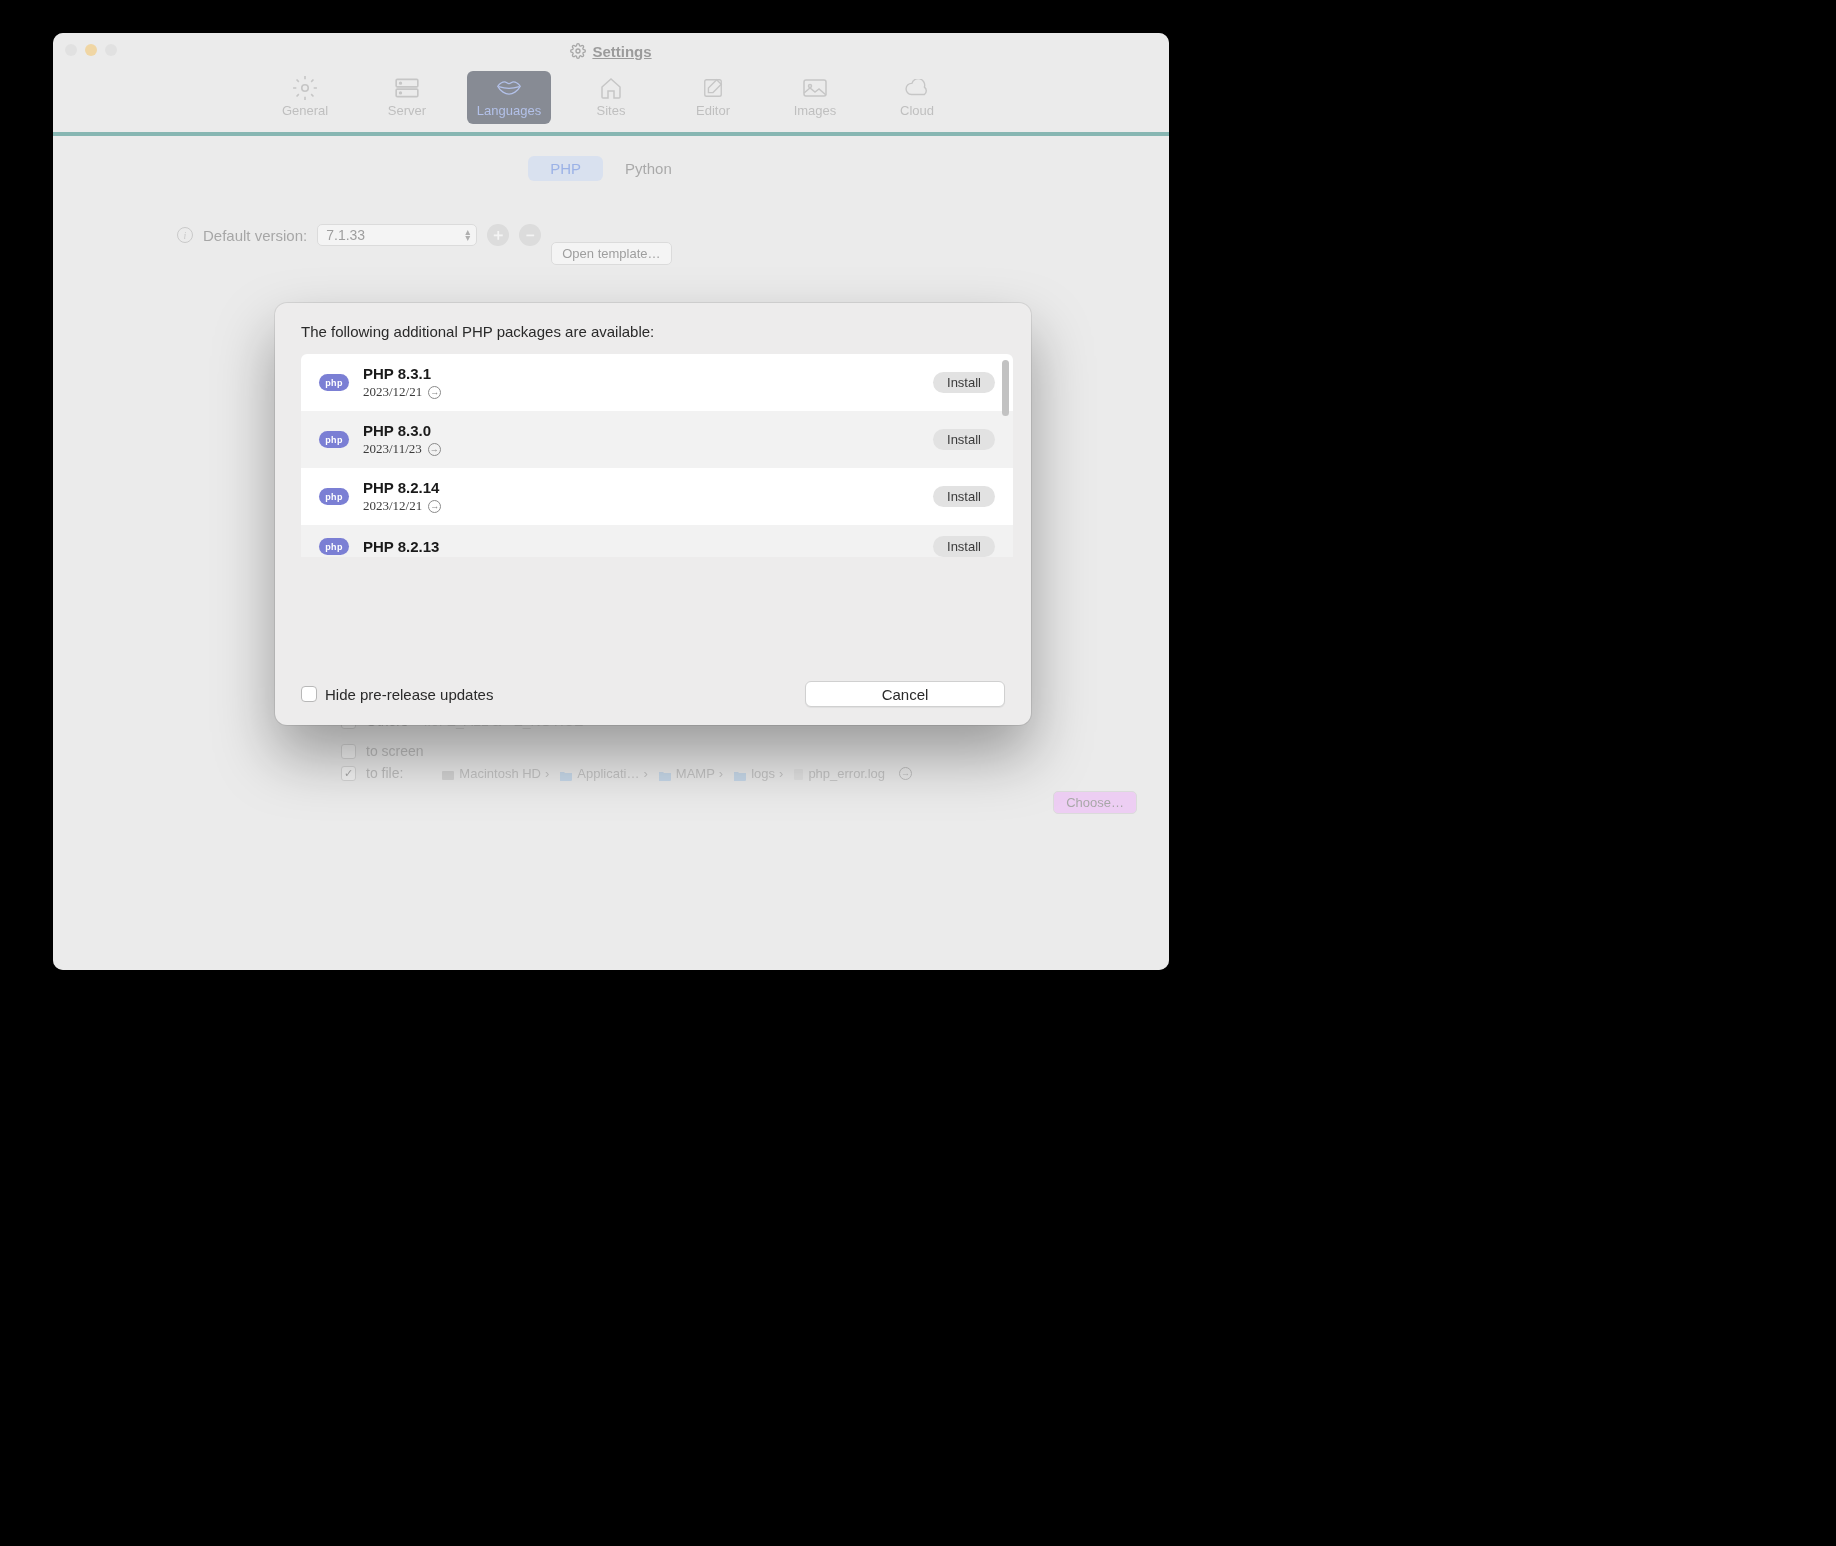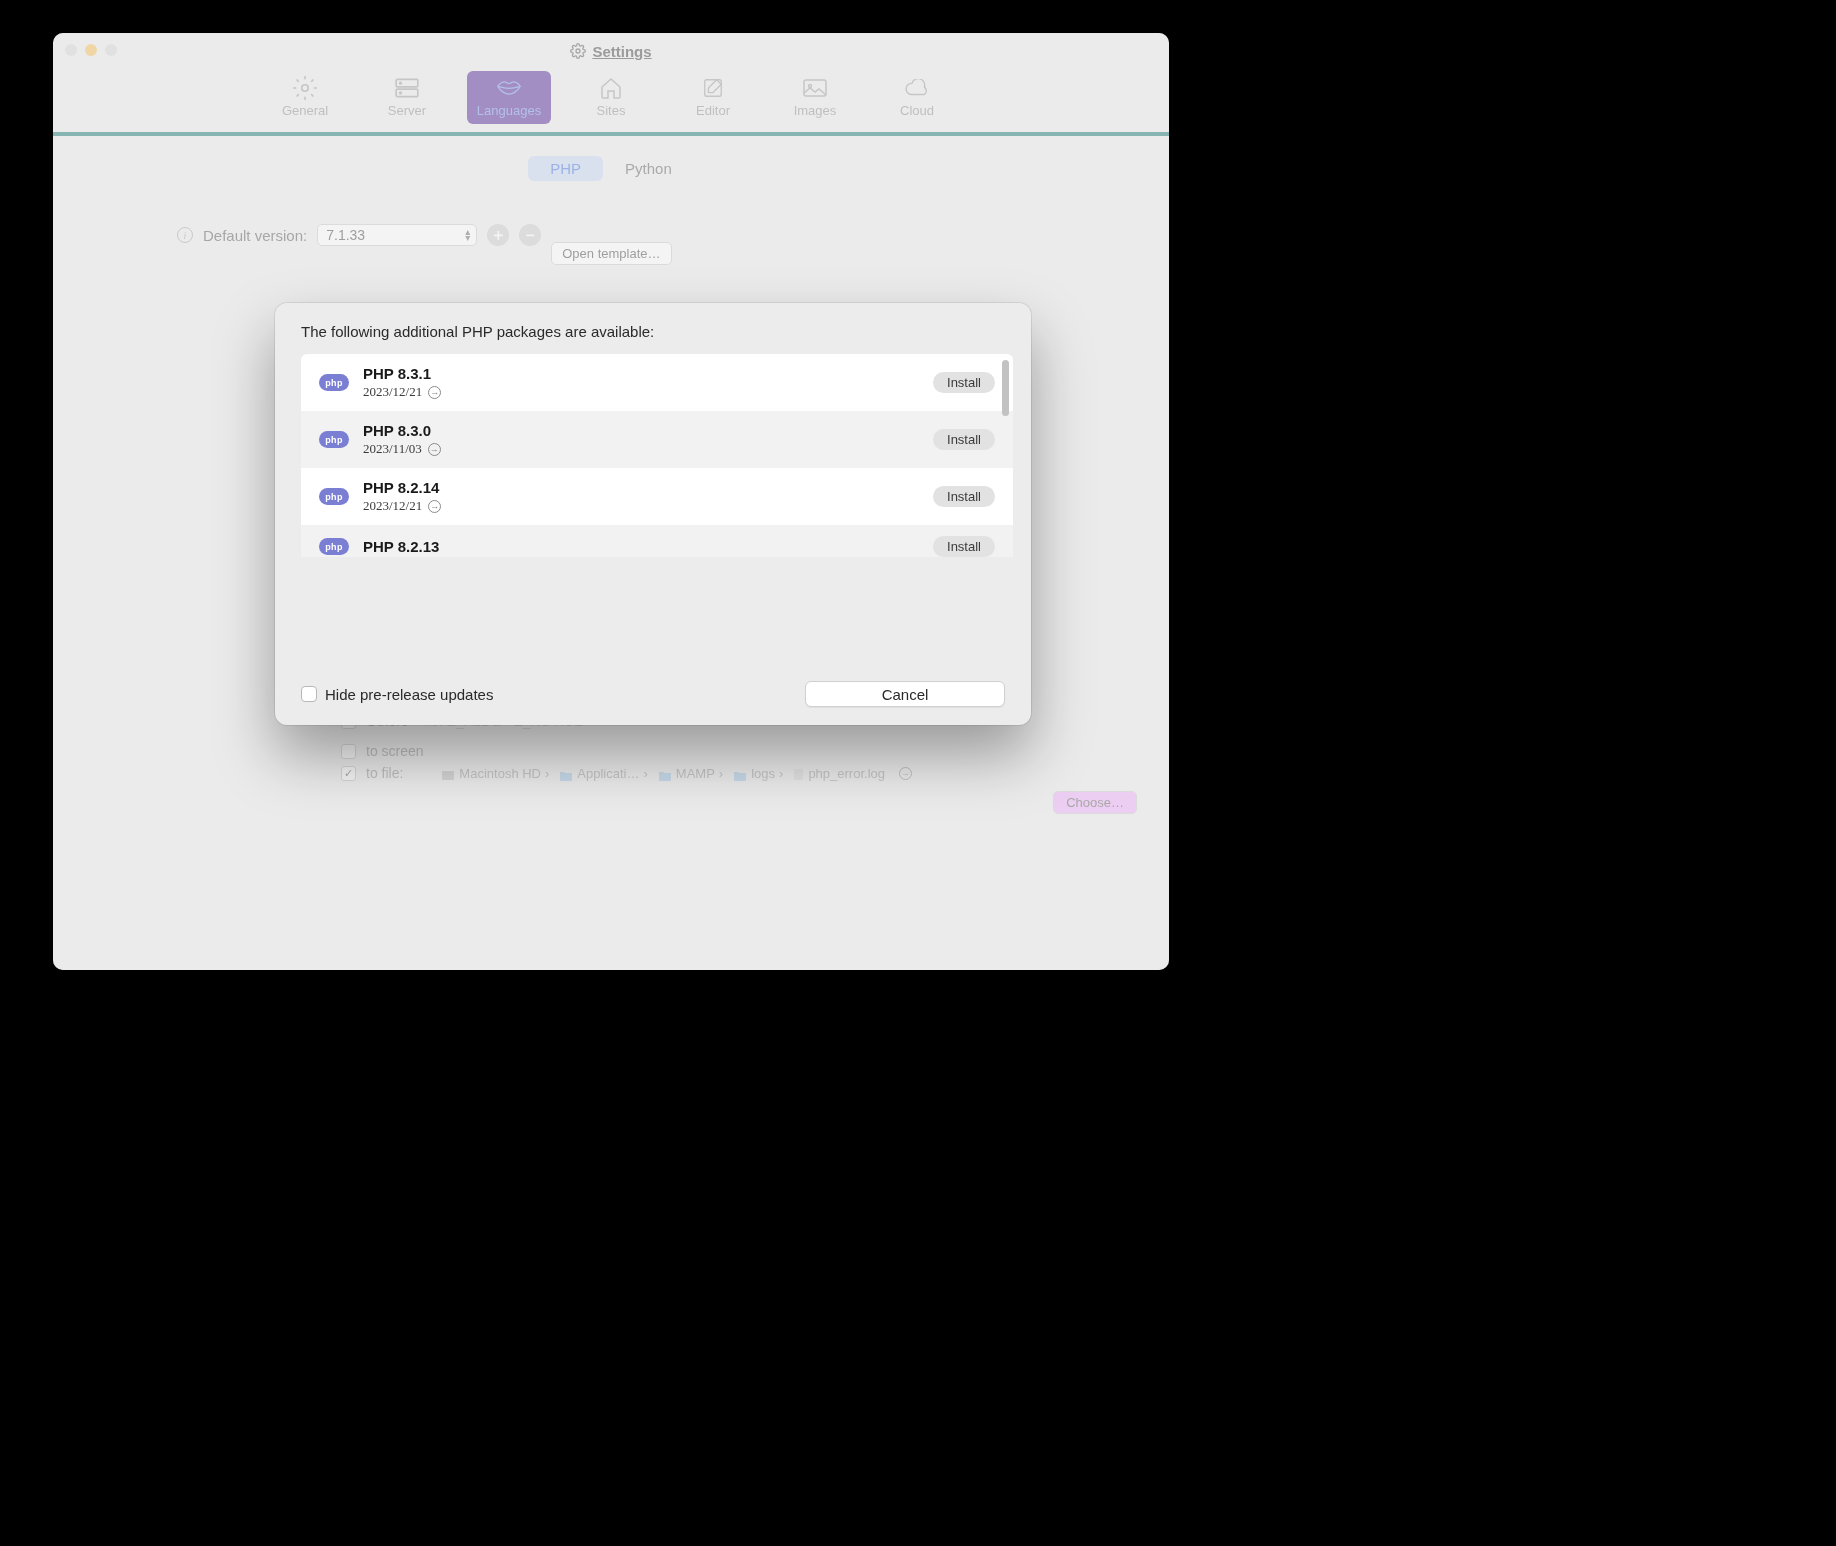--- a/index.html
+++ b/index.html
@@ -66,21 +66,21 @@
     display: flex;
     flex-direction: column;
     align-items: center;
     gap: 4px;
     padding: 6px 0;
     border-radius: 6px;
     font-size: 13px;
     color: #8a8a8a;
   }
   .toolbar-item.active {
-    background: #4c1d95;
+    background: #0f172a;
     color: #6f8fe8;
   }
   .toolbar-icon {
     width: 26px;
     height: 22px;
     display: flex;
     align-items: center;
     justify-content: center;
   }
   .content {
@@ -519,21 +519,21 @@
             <span class="arrow-circle">→</span>
           </div>
         </div>
         <div class="install-btn">Install</div>
       </div>
       <div class="package-row even">
         <div class="php-badge">php</div>
         <div class="package-info">
           <div class="package-name">PHP 8.3.0</div>
           <div class="package-date">
-            <span>2023/11/03</span>
+            <span>2023/11/23</span>
             <span class="arrow-circle">→</span>
           </div>
         </div>
         <div class="install-btn">Install</div>
       </div>
       <div class="package-row odd">
         <div class="php-badge">php</div>
         <div class="package-info">
           <div class="package-name">PHP 8.2.14</div>
           <div class="package-date">

